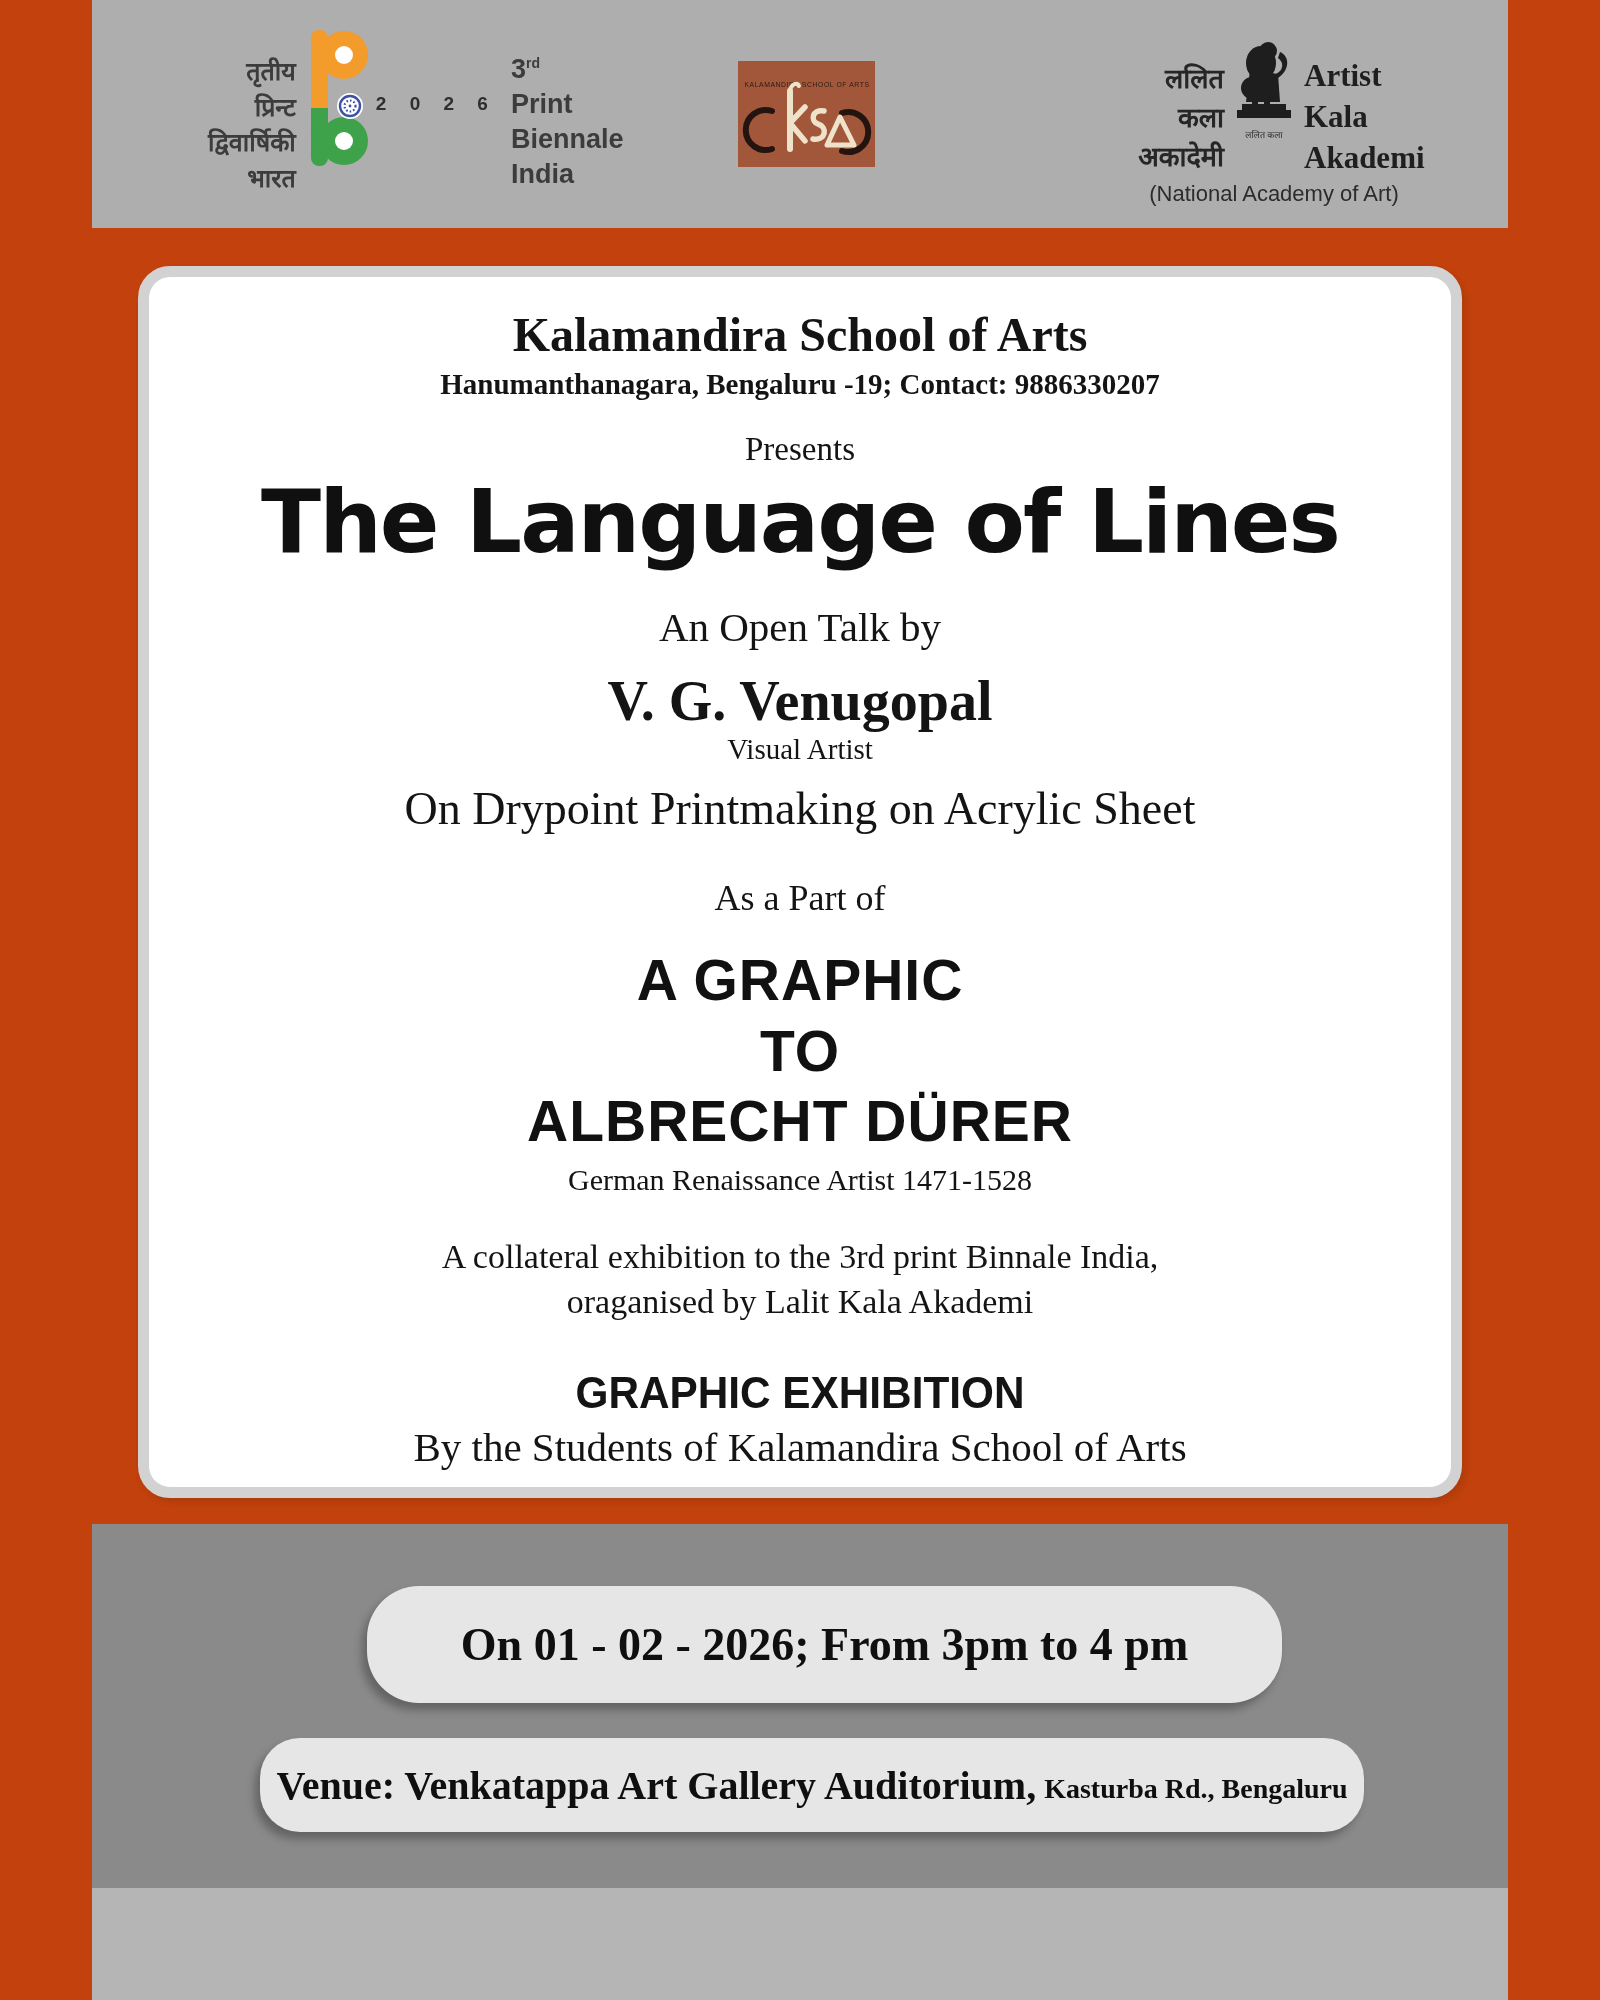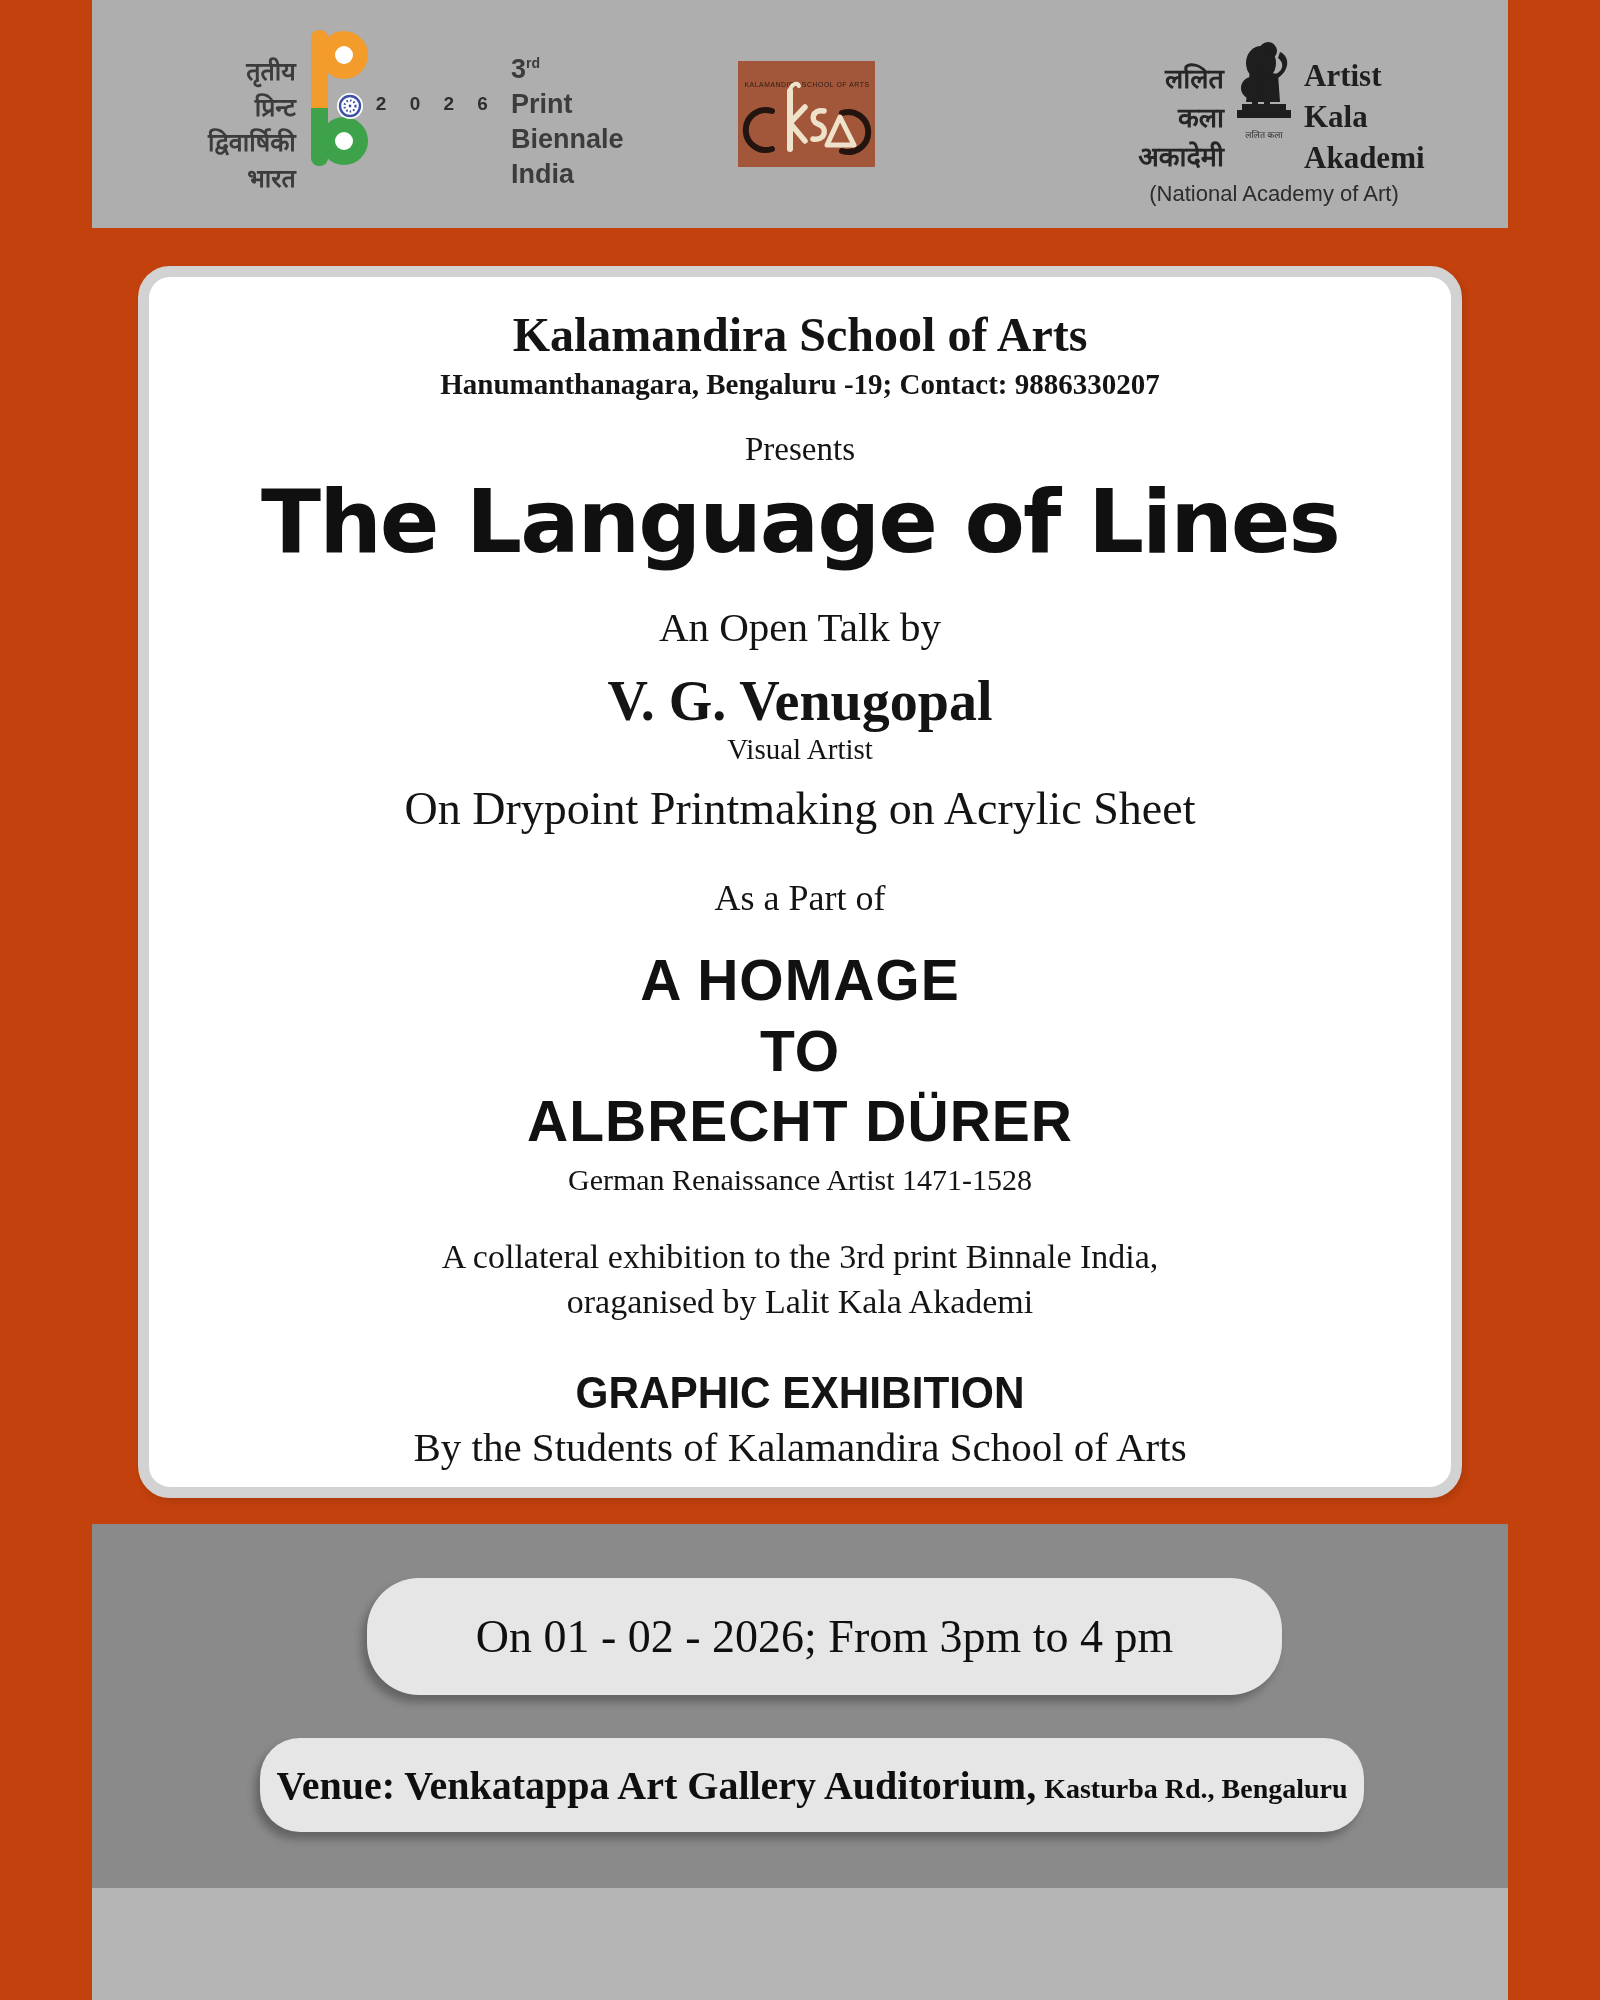--- a/index.html
+++ b/index.html
@@ -55,22 +55,22 @@
   .collateral{font-size:34px;line-height:1.32;margin-top:38px;}
   .exhibition-title{font-family:"Liberation Sans",sans-serif;font-weight:700;font-size:45px;
                     margin-top:42px;transform:scaleX(0.94);letter-spacing:0;}
   .exhibition-by{font-size:41px;margin-top:4px;}
 
   
   .footer-band{position:absolute;left:92px;top:1524px;width:1416px;height:364px;background:#8a8a8a;}
   .footer-strip{position:absolute;left:92px;top:1888px;width:1416px;height:112px;background:#b5b5b5;}
   .pill{position:absolute;background:#e6e6e6;display:flex;align-items:center;justify-content:center;
         box-shadow:-5px 7px 9px rgba(0,0,0,0.28);}
-  .pill-date{left:275px;top:54px;width:915px;height:117px;border-radius:52px;
-             font-size:46px;font-weight:400;color:#0f0f0f;}
+  .pill-date{left:275px;top:62px;width:915px;height:117px;border-radius:52px;
+             font-size:46px;font-weight:700;color:#0f0f0f;}
   .pill-venue{left:168px;top:214px;width:1104px;height:94px;border-radius:40px;
               font-size:40px;font-weight:600;color:#0f0f0f;}
   .pill-venue .venue-detail{font-size:28px;margin-left:8px;margin-top:8px;}
 </style>
 </head>
 <body>
 
 <div class="page">
 
   <div class="header-band">
@@ -170,21 +170,21 @@
     <div class="school-name">Kalamandira School of Arts</div>
     <div class="school-address">Hanumanthanagara, Bengaluru -19; Contact: 9886330207</div>
     <div class="presents">Presents</div>
     <div class="main-title">The Language of Lines</div>
     <div class="talk-by">An Open Talk by</div>
     <div class="speaker">V. G. Venugopal</div>
     <div class="speaker-role">Visual Artist</div>
     <div class="topic">On Drypoint Printmaking on Acrylic Sheet</div>
     <div class="part-of">As a Part of</div>
     <div class="homage">
-      <div>A HOMAGE</div>
+      <div>A GRAPHIC</div>
       <div>TO</div>
       <div>ALBRECHT DÜRER</div>
     </div>
     <div class="homage-sub">German Renaissance Artist 1471-1528</div>
     <div class="collateral">
       <div>A collateral exhibition to the 3rd print Binnale India,</div>
       <div>oraganised by Lalit Kala Akademi</div>
     </div>
     <div class="exhibition-title">GRAPHIC EXHIBITION</div>
     <div class="exhibition-by">By the Students of Kalamandira School of Arts</div>

